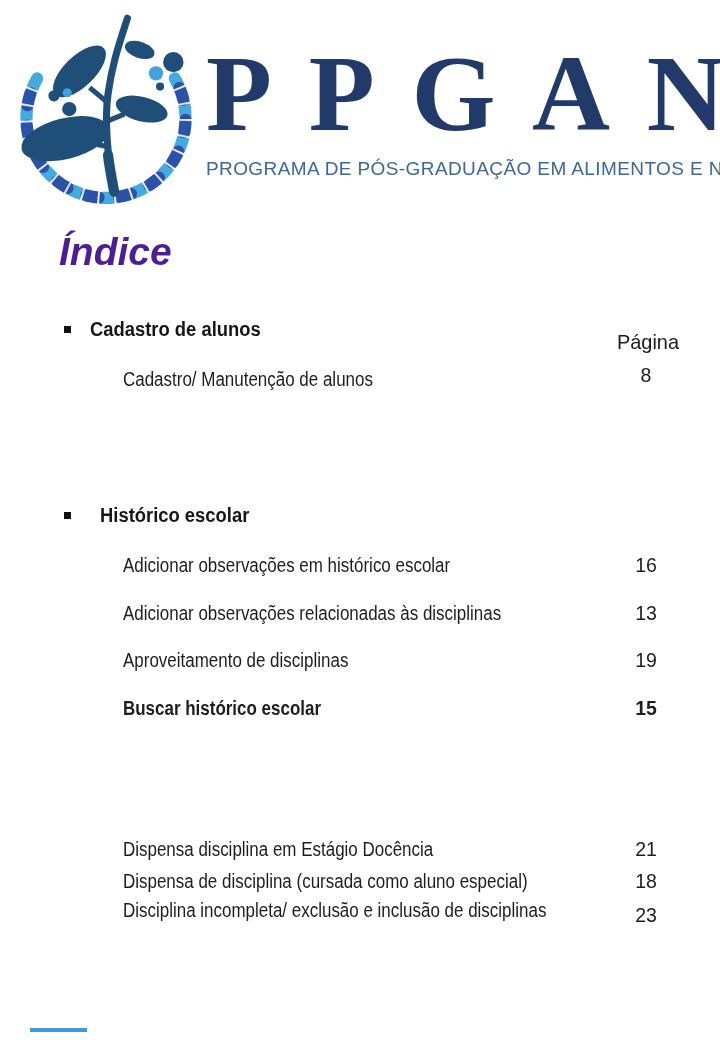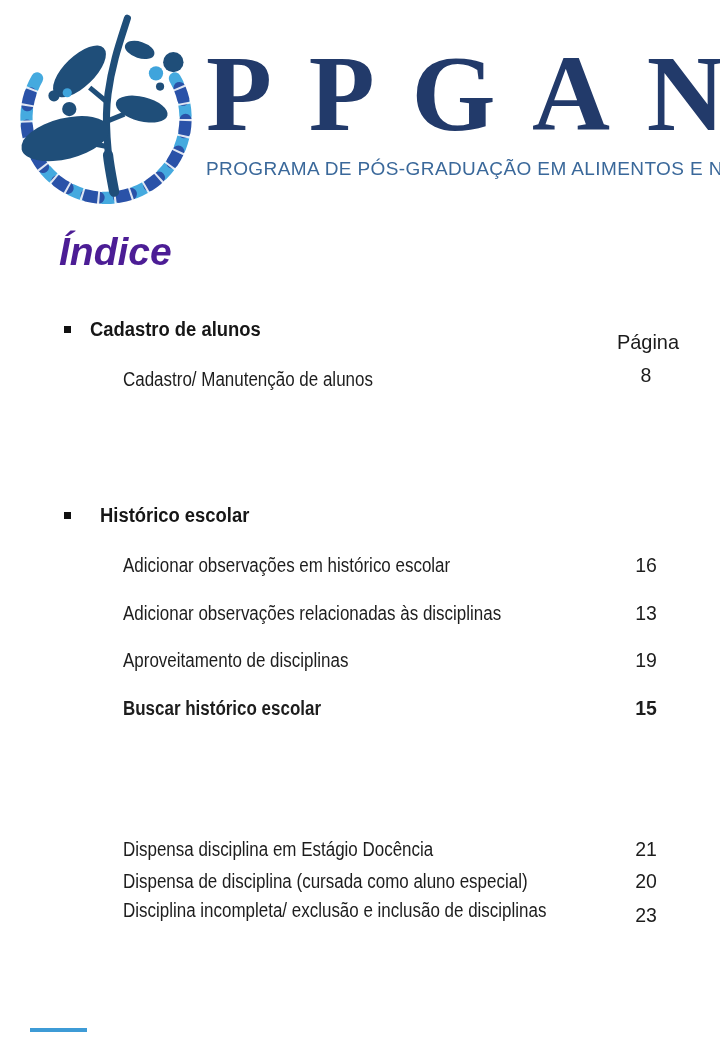--- a/index.html
+++ b/index.html
@@ -112,21 +112,21 @@
   <div class="toc-row" style="top:649px;">
     <span class="toc-item-label">Aproveitamento de disciplinas</span>
     <span class="toc-page-num">19</span>
   </div>
   <div class="toc-row" style="top:697px;font-weight:bold;">
     <span class="toc-item-label">Buscar histórico escolar</span>
     <span class="toc-page-num">15</span>
   </div>
   <div class="toc-row" style="top:826px;margin-top:44px;">
     <span class="toc-item-label">Dispensa de disciplina (cursada como aluno especial)</span>
-    <span class="toc-page-num">20</span>
+    <span class="toc-page-num">18</span>
   </div>
   <div class="toc-row" style="top:838px;">
     <span class="toc-item-label">Dispensa disciplina em Estágio Docência</span>
     <span class="toc-page-num">21</span>
   </div>
   <div class="toc-row" style="top:899px;">
     <span class="toc-item-label">Disciplina incompleta/ exclusão e inclusão de disciplinas</span>
     <span class="toc-page-num" style="top:5px;">23</span>
   </div>
 

